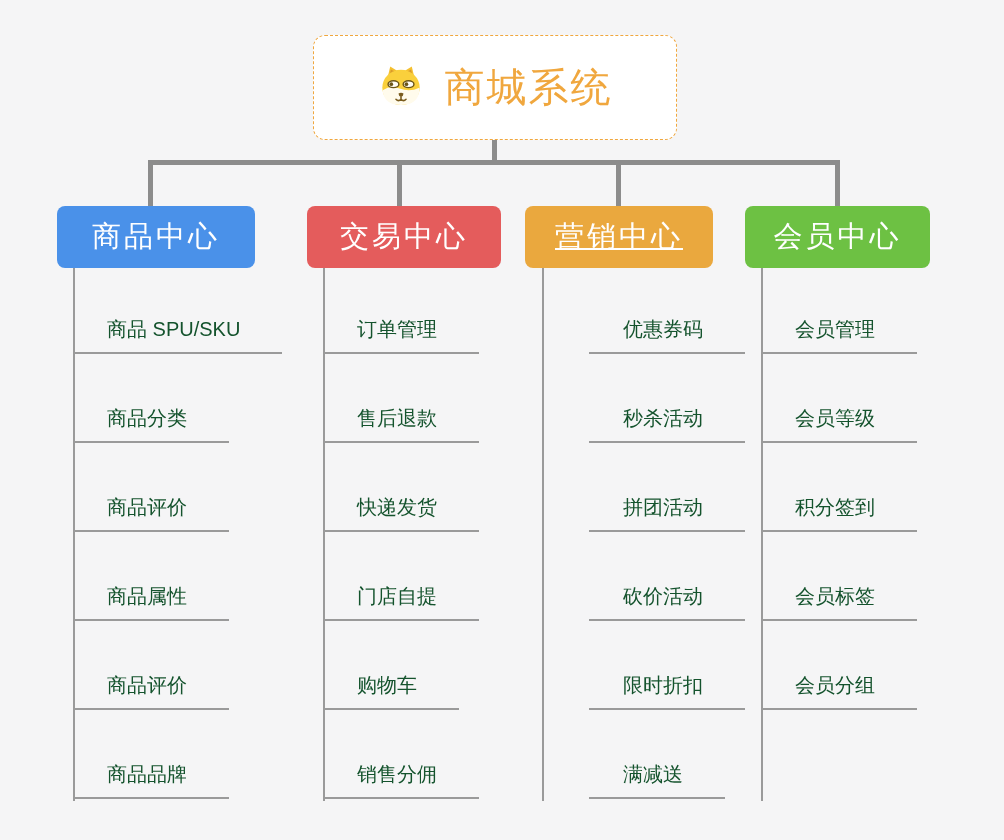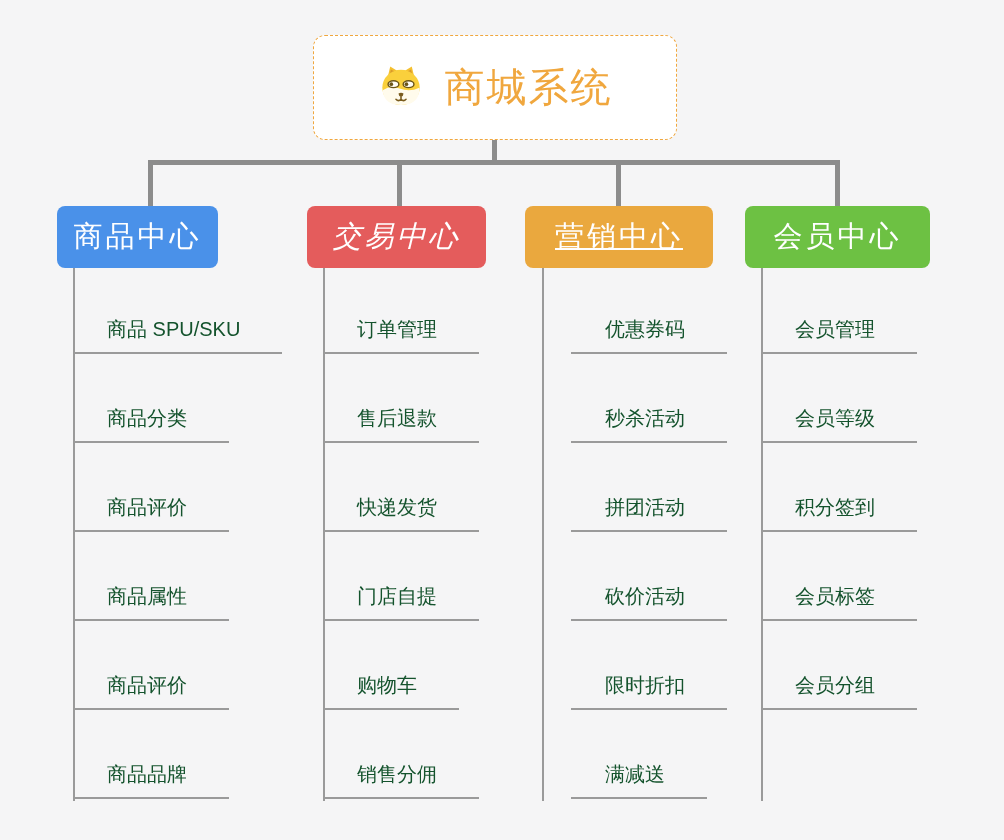--- a/index.html
+++ b/index.html
@@ -57,22 +57,22 @@
     border-radius: 8px;
     color: #ffffff;
     font-size: 29px;
     letter-spacing: 3px;
     display: flex;
     align-items: center;
     justify-content: center;
     white-space: nowrap;
     cursor: pointer;
   }
-  .bn-0 { left: 57px;  width: 161px; }
-  .bn-1 { left: 307px; width: 179px; font-style: italic; }
+  .bn-0 { left: 57px;  width: 198px; }
+  .bn-1 { left: 307px; width: 194px; }
   .bn-2 { left: 525px; width: 188px; }
   .bn-3 { left: 745px; width: 185px; }
 
   
   .spine {
     position: absolute;
     top: 268px;
     width: 2px;
     height: 533px;
     background: #9a9a9a;
@@ -81,21 +81,21 @@
   .sp-1 { left: 323px; }
   .sp-2 { left: 542px; }
   .sp-3 { left: 761px; }
 
   .leaf-col {
     position: absolute;
     top: 265px;
   }
   .lc-0 { left: 73px; }
   .lc-1 { left: 323px; }
-  .lc-2 { left: 554px; padding-left: 17px; }
+  .lc-2 { left: 572px; padding-left: 17px; }
   .lc-3 { left: 761px; }
 
   .leaf-row {
     height: 89px;
     display: flex;
     align-items: flex-end;
   }
   .leaf-label {
     display: inline-block;
     padding: 0 42px 9px 34px;

